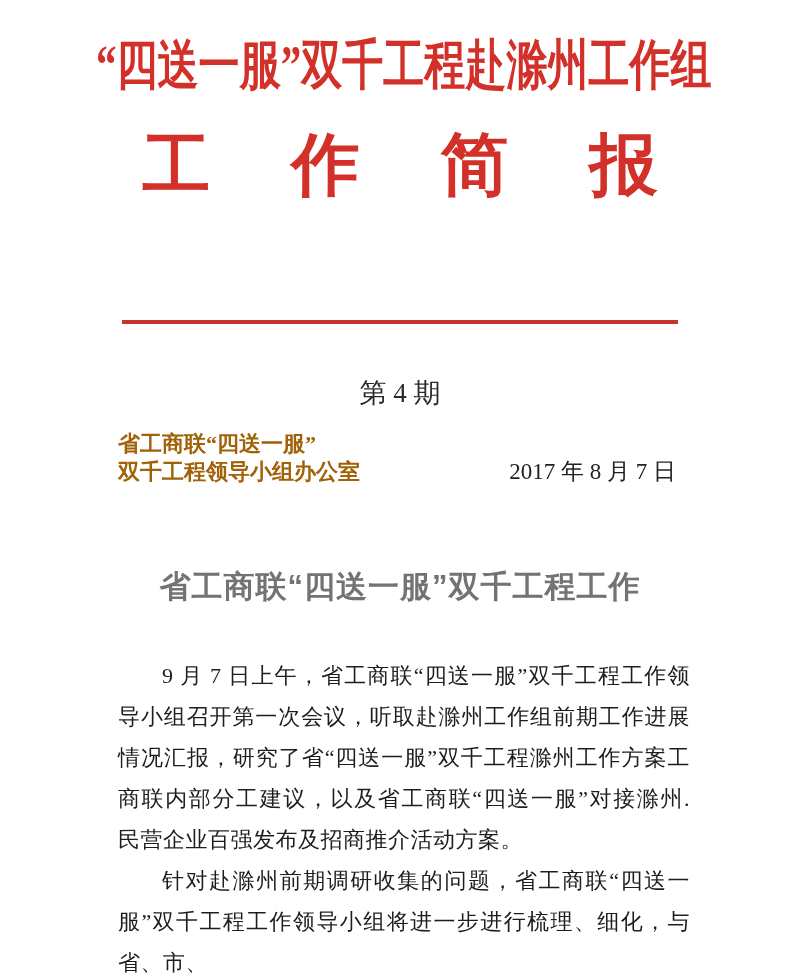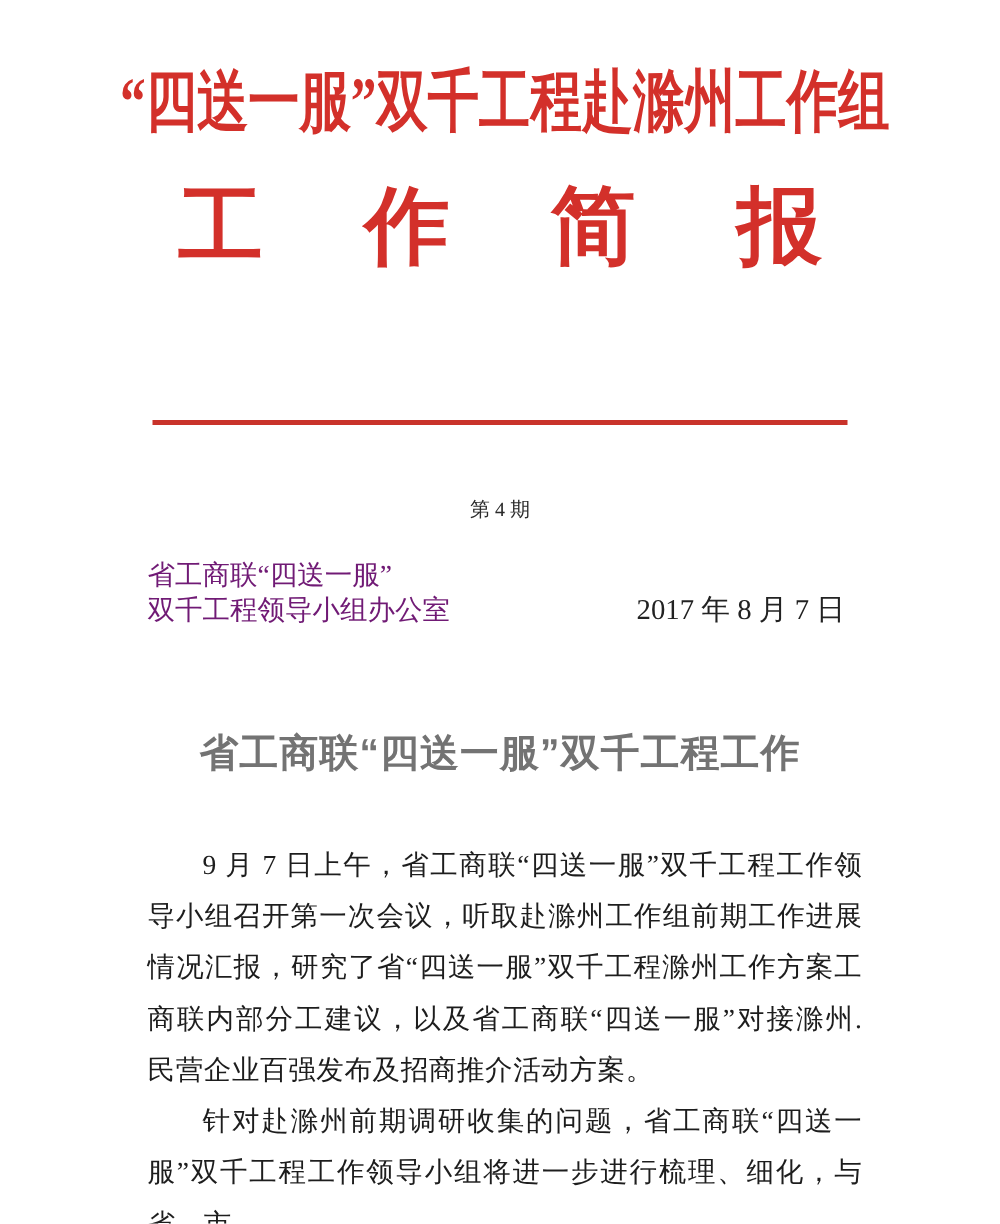--- a/index.html
+++ b/index.html
@@ -12,21 +12,21 @@
     width: 800px;
     height: 979px;
     margin: 0 auto;
     background: #ffffff;
     overflow: hidden;
     font-family: "Liberation Serif", "DejaVu Serif", serif;
     color: #212121;
   }
   
   .masthead {
-    padding-top: 50px;
+    padding-top: 34px;
     text-align: center;
   }
   .masthead-line1 {
     font-size: 54px;
     line-height: 1.18;
     font-weight: 700;
     color: #d3302a;
     white-space: nowrap;
     transform: scaleX(0.76);
     transform-origin: 50% 50%;
@@ -46,36 +46,37 @@
   .red-rule {
     width: 556px;
     height: 4px;
     background: #c9332b;
     margin: 116px auto 0 auto;
   }
   
   .issue {
     margin-top: 54px;
     text-align: center;
-    font-size: 16px;
+    font-size: 27px;
     line-height: 30px;
     color: #2a2a2a;
   }
   
   .info-row {
     margin-top: 22px;
     padding: 0 124px 0 118px;
     display: flex;
     justify-content: space-between;
     align-items: flex-end;
   }
   .issuer div {
     font-size: 22px;
     line-height: 28px;
-    color: #701a75;
+    color: #a16207;
+    font-weight: bold;
   }
   .date {
     font-size: 23px;
     line-height: 28px;
     color: #222222;
     white-space: nowrap;
   }
   
   .article-title {
     margin-top: 80px;

